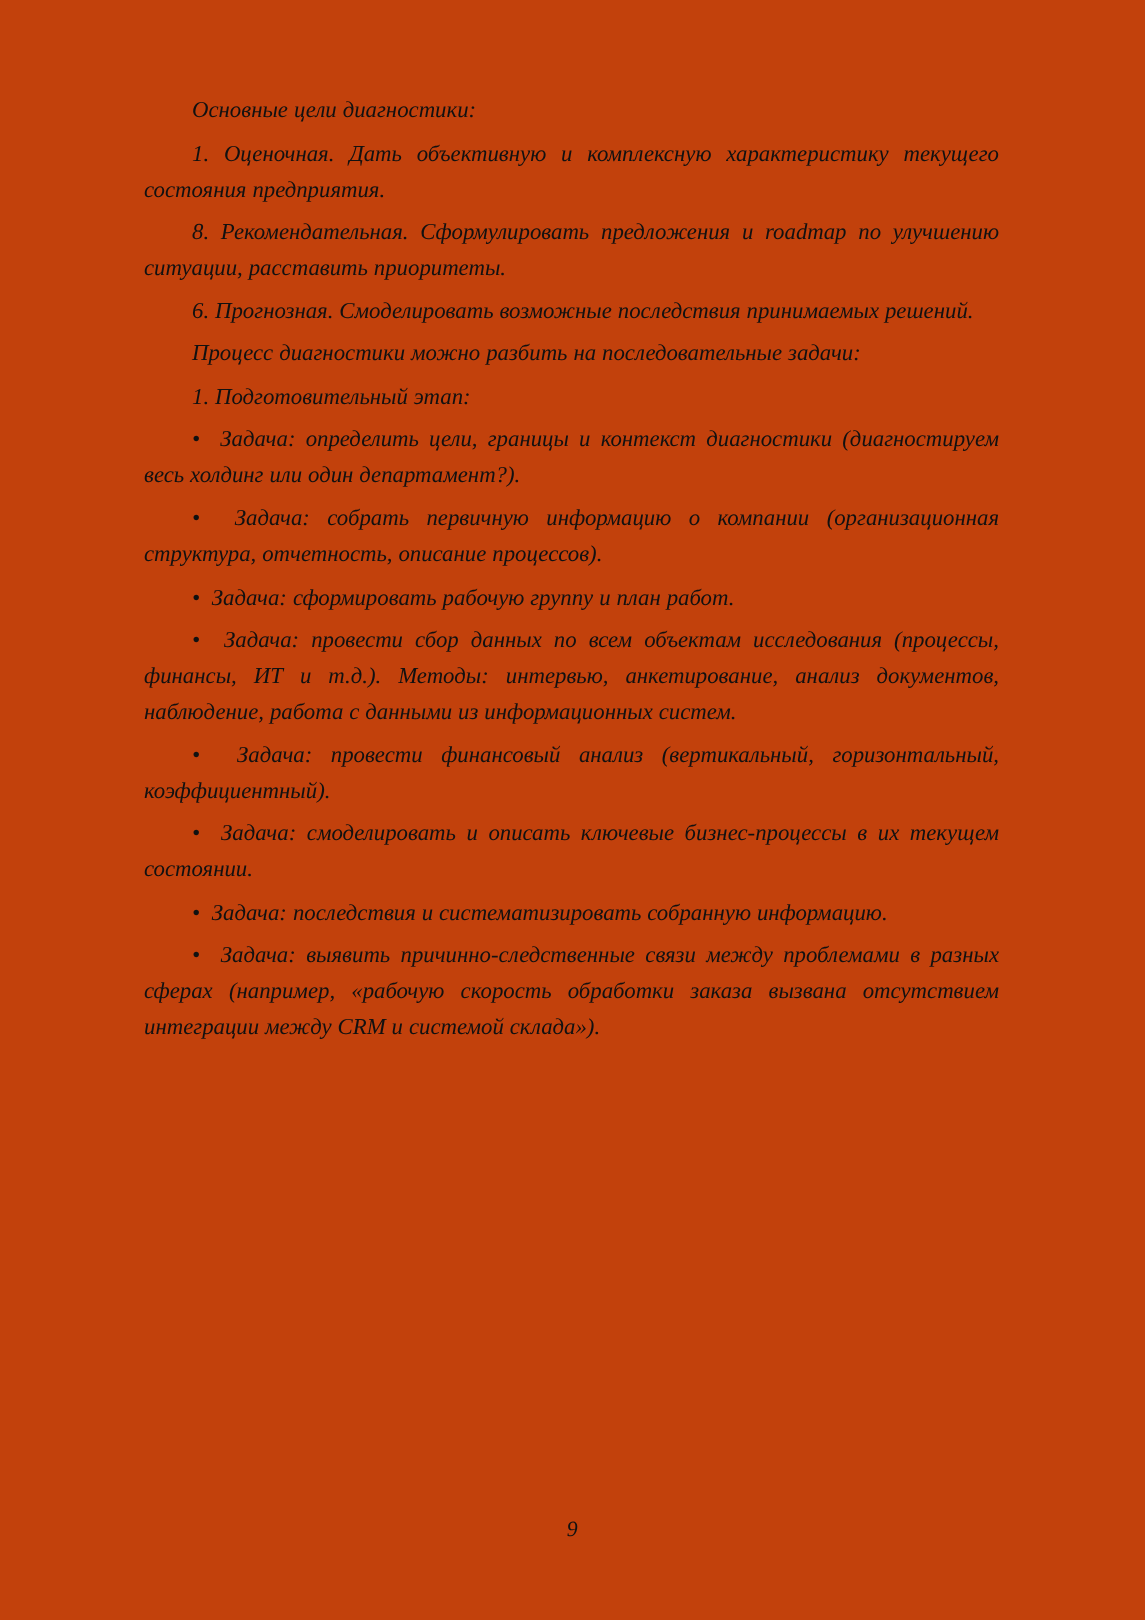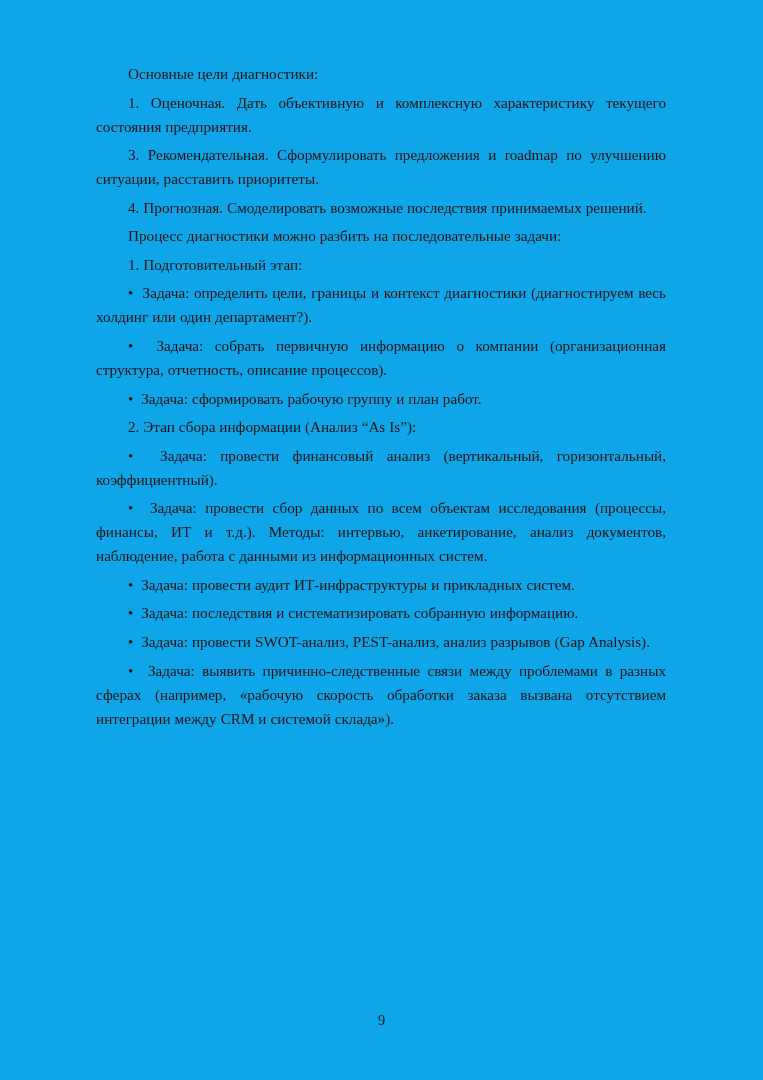--- a/index.html
+++ b/index.html
@@ -4,25 +4,26 @@
 <style>
   html, body {
     margin: 0;
     padding: 0;
     background: #ffffff;
   }
   .page {
     position: relative;
     width: 763px;
     height: 1080px;
-    background: #0ea5e9;
+    background: #c2410c;
     box-sizing: border-box;
     font-family: "Liberation Serif", "DejaVu Serif", serif;
     color: #111111;
     overflow: hidden;
+    font-style: italic;
   }
   .content {
     position: absolute;
     left: 96px;
     top: 62px;
     width: 570px;
   }
   p {
     margin: 0 0 0.30em 0;
     font-size: 15.2px;
@@ -52,29 +53,27 @@
     color: #111111;
   }
 </style>
 </head>
 <body>
 
 <div class="page">
   <div class="content">
       <p class="indent">Основные цели диагностики:</p>
       <p class="indent">1. Оценочная. Дать объективную и комплексную характеристику текущего состояния предприятия.</p>
-      <p class="indent">3. Рекомендательная. Сформулировать предложения и roadmap по улучшению ситуации, расставить приоритеты.</p>
-      <p class="indent">4. Прогнозная. Смоделировать возможные последствия принимаемых решений.</p>
+      <p class="indent">8. Рекомендательная. Сформулировать предложения и roadmap по улучшению ситуации, расставить приоритеты.</p>
+      <p class="indent">6. Прогнозная. Смоделировать возможные последствия принимаемых решений.</p>
       <p class="indent">Процесс диагностики можно разбить на последовательные задачи:</p>
       <p class="indent">1. Подготовительный этап:</p>
       <p class="bullet">Задача: определить цели, границы и контекст диагностики (диагностируем весь холдинг или один департамент?).</p>
       <p class="bullet">Задача: собрать первичную информацию о компании (организационная структура, отчетность, описание процессов).</p>
       <p class="bullet">Задача: сформировать рабочую группу и план работ.</p>
-      <p class="indent">2. Этап сбора информации (Анализ “As Is”):</p>
+      <p class="bullet">Задача: провести сбор данных по всем объектам исследования (процессы, финансы, ИТ и т.д.). Методы: интервью, анкетирование, анализ документов, наблюдение, работа с данными из информационных систем.</p>
       <p class="bullet">Задача: провести финансовый анализ (вертикальный, горизонтальный, коэффициентный).</p>
-      <p class="bullet">Задача: провести сбор данных по всем объектам исследования (процессы, финансы, ИТ и т.д.). Методы: интервью, анкетирование, анализ документов, наблюдение, работа с данными из информационных систем.</p>
-      <p class="bullet">Задача: провести аудит ИТ-инфраструктуры и прикладных систем.</p>
+      <p class="bullet">Задача: смоделировать и описать ключевые бизнес-процессы в их текущем состоянии.</p>
       <p class="bullet">Задача: последствия и систематизировать собранную информацию.</p>
-      <p class="bullet">Задача: провести SWOT-анализ, PEST-анализ, анализ разрывов (Gap Analysis).</p>
       <p class="bullet">Задача: выявить причинно-следственные связи между проблемами в разных сферах (например, «рабочую скорость обработки заказа вызвана отсутствием интеграции между CRM и системой склада»).</p>
     </div>
   <div class="footer">9</div>
 </div>
 
 </body></html>

